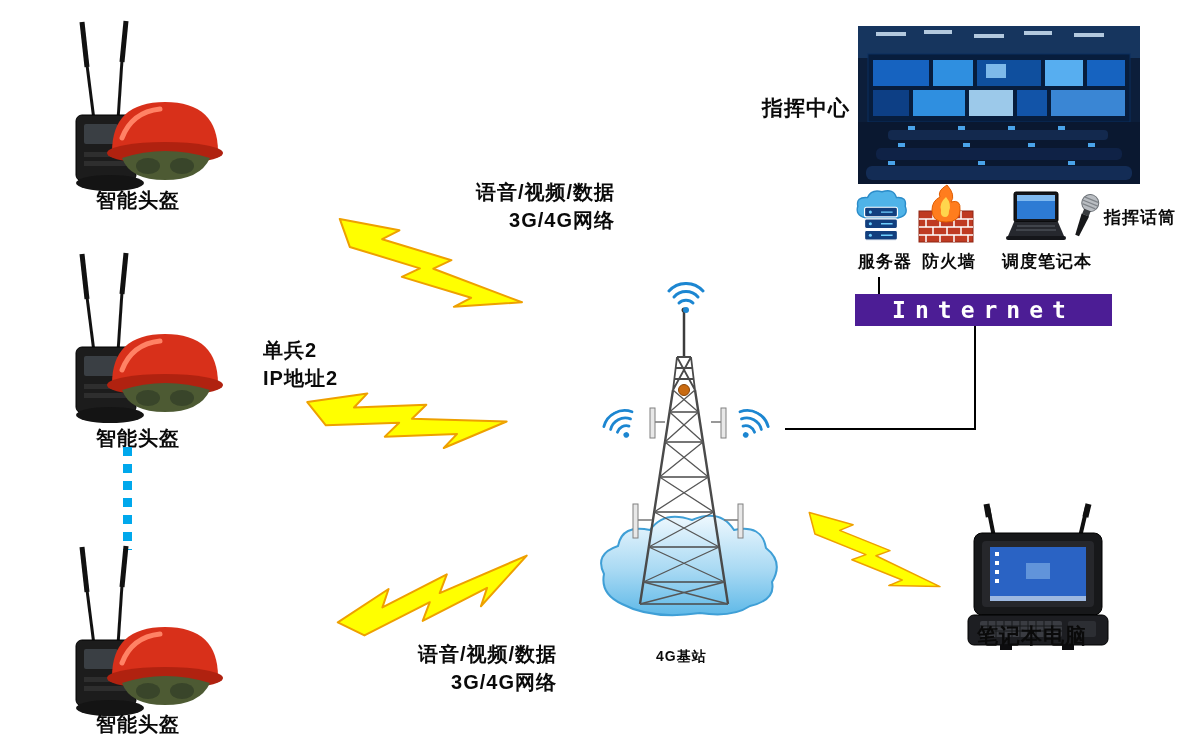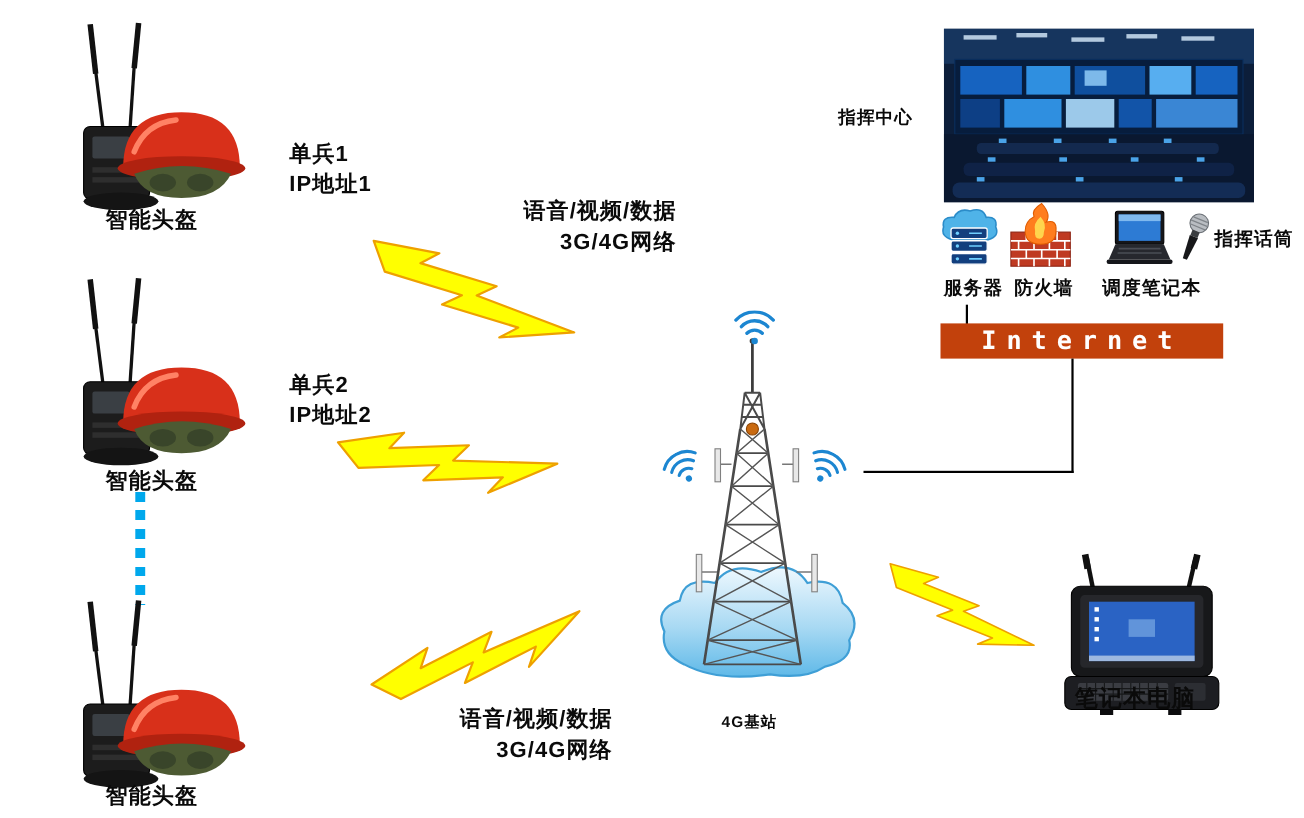--- a/index.html
+++ b/index.html
@@ -8,21 +8,21 @@
   .stage { position:relative; width:1185px; height:744px; background:#ffffff; overflow:hidden; }
   .abs { position:absolute; }
   .lbl { font-size:20px; line-height:28px; color:#0a0a0a; font-weight:700; letter-spacing:1px; white-space:nowrap; }
   .lbl-sm { font-size:17px; line-height:24px; }
   .lbl-center { text-align:right; }
   .line { position:absolute; background:#000000; }
   .bolt { position:absolute; overflow:visible; }
   .dotted-line { position:absolute; left:123px; top:447px; width:9px; height:103px;
     background:repeating-linear-gradient(to bottom,#00a8ec 0 9px, rgba(0,0,0,0) 9px 17px); }
   .internet-bar { position:absolute; left:855px; top:294px; width:257px; height:32px;
-    background:#c2410c; display:flex; align-items:center; justify-content:center; }
+    background:#4c1d95; display:flex; align-items:center; justify-content:center; }
   .internet-text { font-family:"DejaVu Sans Mono","Liberation Mono",monospace;
     font-size:23px; font-weight:bold; color:#ffffff; letter-spacing:9px; white-space:nowrap; }
   svg { display:block; }
 </style>
 </head>
 <body>
 
 <div class="stage">
 
   <svg width="0" height="0" style="position:absolute" aria-hidden="true">
@@ -70,24 +70,20 @@
   </svg>
   <div class="abs lbl" style="left:96px;top:424px">智能头盔</div>
 
   <div class="dotted-line"></div>
 
   <svg class="abs" style="left:60px;top:545px" width="170" height="175">
     <use href="#helmetUnit"></use>
   </svg>
   <div class="abs lbl" style="left:96px;top:710px">智能头盔</div>
 
-  <div class="abs" style="left:263px;top:126px">
-    <div class="lbl">单兵1</div>
-    <div class="lbl">IP地址1</div>
-  </div>
   <div class="abs" style="left:263px;top:336px">
     <div class="lbl">单兵2</div>
     <div class="lbl">IP地址2</div>
   </div>
 
   <div class="abs lbl-center" style="left:400px;top:178px;width:215px">
     <div class="lbl">语音/视频/数据</div>
     <div class="lbl">3G/4G网络</div>
   </div>
   <div class="abs lbl-center" style="left:342px;top:640px;width:215px">
@@ -127,21 +123,21 @@
     <rect x="129" y="126" width="5" height="30" fill="#e8e8e8" stroke="#808080"></rect>
     <rect x="41" y="222" width="5" height="34" fill="#e8e8e8" stroke="#808080"></rect>
     <rect x="146" y="222" width="5" height="34" fill="#e8e8e8" stroke="#808080"></rect>
 
     <use href="#wifiIcon" x="74" y="0" width="40" height="32"></use>
     <use href="#wifiIcon" x="10" y="128" width="38" height="30" transform="rotate(-28 29 143)"></use>
     <use href="#wifiIcon" x="140" y="128" width="38" height="30" transform="rotate(28 159 143)"></use>
   </svg>
   <div class="abs lbl" style="left:656px;top:642px;font-size:14px">4G基站</div>
 
-  <div class="abs lbl" style="left:762px;top:94px;font-size:16px">指挥中心</div>
+  <div class="abs lbl" style="left:762px;top:94px;font-size:21px">指挥中心</div>
 
   <svg class="abs" style="left:858px;top:26px" width="282" height="158" viewBox="0 0 282 158">
     <rect width="282" height="158" fill="#0c1e3a"></rect>
     <rect width="282" height="32" fill="#16355e"></rect>
     <g fill="#cfe3f5" opacity="0.85">
       <rect x="18" y="6" width="30" height="4"></rect>
         <rect x="66" y="4" width="28" height="4"></rect>
       <rect x="116" y="8" width="30" height="4"></rect>
         <rect x="166" y="5" width="28" height="4"></rect>
       <rect x="216" y="7" width="30" height="4"></rect>

